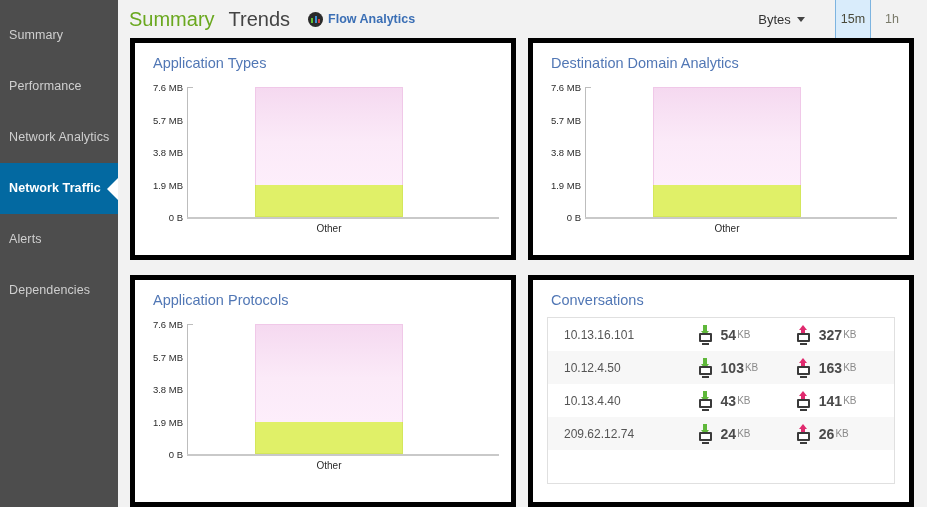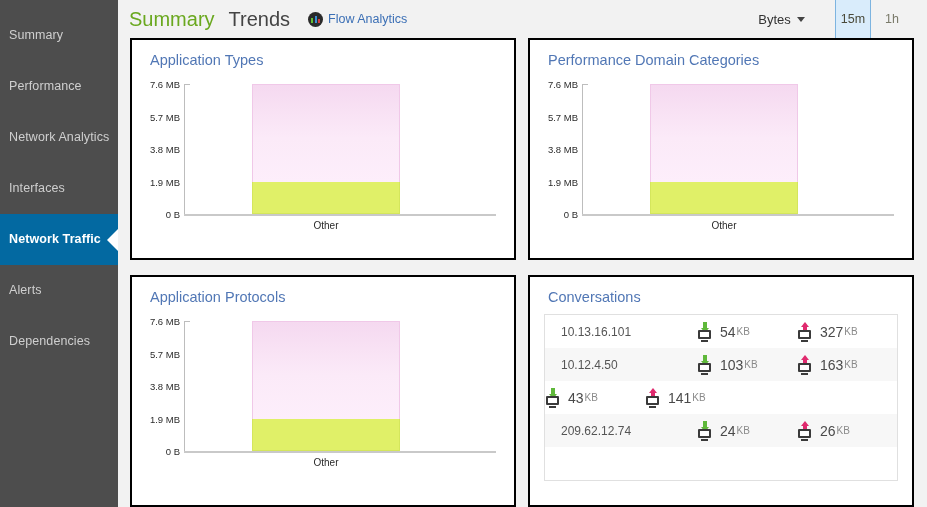--- a/index.html
+++ b/index.html
@@ -90,21 +90,21 @@
     position: relative;
     overflow: hidden;
     flex: 0 0 15px;
   }
   .flow-icon i {
     position: absolute; bottom: 4px; width: 2px; display: block;
   }
   .flow-icon i.b1 { left: 3px;  height: 5px; background: #63c132; }
   .flow-icon i.b2 { left: 6.5px;height: 7px; background: #3b8fd6; }
   .flow-icon i.b3 { left: 10px; height: 4px; background: #d23b3b; }
-  .flow-label { color: #3b6fb5; font-size: 12.5px; }
+  .flow-label { color: #3b6fb5; font-size: 12.5px; font-weight: bold; }
 
   #topbar-right {
     position: absolute;
     right: 22px; top: 0;
     height: 38px;
     display: flex;
     align-items: center;
   }
   .units-select {
     font-size: 13px; color: #333333;
@@ -134,21 +134,21 @@
 
   
   #grid {
     position: absolute;
     left: 12px; top: 38px;
     width: 797px; height: 469px;
   }
   .panel {
     position: absolute;
     background: #ffffff;
-    border: 2px solid #000000;
+    border: 5px solid #000000;
   }
   #panel-app-types   { left: 0px;   top: 0px;   width: 386px; height: 222px; }
   #panel-dest-domain { left: 398px; top: 0px;   width: 386px; height: 222px; }
   #panel-app-proto   { left: 0px;   top: 237px; width: 386px; height: 232px; }
   #panel-convo       { left: 398px; top: 237px; width: 386px; height: 232px; }
 
   .panel-title {
     font-size: 14.5px;
     color: #5177b5;
     padding: 12px 0 0 18px;
@@ -282,39 +282,38 @@
     border-left: 4px solid transparent;
     border-right: 4px solid transparent;
   }
   .down .arrow-shaft { top: 0px;   height: 6px; background: #5fb83a; }
   .down .arrow-head  { top: 6px;   border-top: 5px solid #5fb83a; }
   .up   .arrow-shaft { top: 4px;   height: 6px; background: #e02a6e; }
   .up   .arrow-head  { top: 0px;   border-bottom: 5px solid #e02a6e; }
 
   .metric-val {
     font-size: 14px;
-    font-weight: normal;
+    font-weight: bold;
     color: #4a4a4a;
   }
   .metric-unit {
     font-size: 10px;
     color: #8a8a8a;
     margin-left: 1px;
   }
 </style>
 </head>
 <body>
 
 <div id="app">
 
   <nav id="sidebar">
       <div class="nav-item"><span>Summary</span></div>
       <div class="nav-item"><span>Performance</span></div>
       <div class="nav-item"><span>Network Analytics</span></div>
-      <div class="nav-item"><span>Interfaces</span></div>
       <div class="nav-item active"><span>Network Traffic</span><span class="notch"></span></div>
       <div class="nav-item"><span>Alerts</span></div>
       <div class="nav-item"><span>Dependencies</span></div>
     </nav>
 
   <div id="main">
 
     <div id="topbar">
       <div id="tabs-holder" style="display: flex; align-items: center;">
           <span class="tab active">Summary</span>
@@ -358,21 +357,21 @@
             </div>
             <div class="bar" style="left: 120px; width: 148px; top: 8px; height: 130px; bottom: auto;">
               <div class="seg-top" style="height: 97.5px;"></div>
               <div class="seg-bottom" style="height: 32.5px;"></div>
             </div>
             <div class="xcat" style="left: 194px;">Other</div>
           </div>
       </section>
 
       <section class="panel" id="panel-dest-domain">
-        <div class="panel-title">Performance Domain Categories</div>
+        <div class="panel-title">Destination Domain Analytics</div>
         <div class="chart">
             <div class="axis-y"></div>
             <div class="axis-y-cap"></div>
             <div class="axis-x"></div>
             <div class="ylabels">
               <div class="ytick" style="top: 130px;">0 B</div>
               <div class="ytick" style="top: 97.5px;">1.9 MB</div>
               <div class="ytick" style="top: 65px;">3.8 MB</div>
               <div class="ytick" style="top: 32.5px;">5.7 MB</div>
               <div class="ytick" style="top: 0px;">7.6 MB</div>
@@ -449,20 +448,21 @@
                   <i class="arrow-shaft"></i>
                   <i class="arrow-head"></i>
                   <i class="screen"></i>
                   <i class="stand"></i>
                 </span>
                 <span class="metric-val">163</span>
                 <span class="metric-unit">KB</span>
               </div>
             </div>
             <div class="convo-row odd">
+              <div class="convo-host">10.13.4.40</div>
               <div class="metric">
                 <span class="host-icon down">
                   <i class="arrow-shaft"></i>
                   <i class="arrow-head"></i>
                   <i class="screen"></i>
                   <i class="stand"></i>
                 </span>
                 <span class="metric-val">43</span>
                 <span class="metric-unit">KB</span>
               </div>

